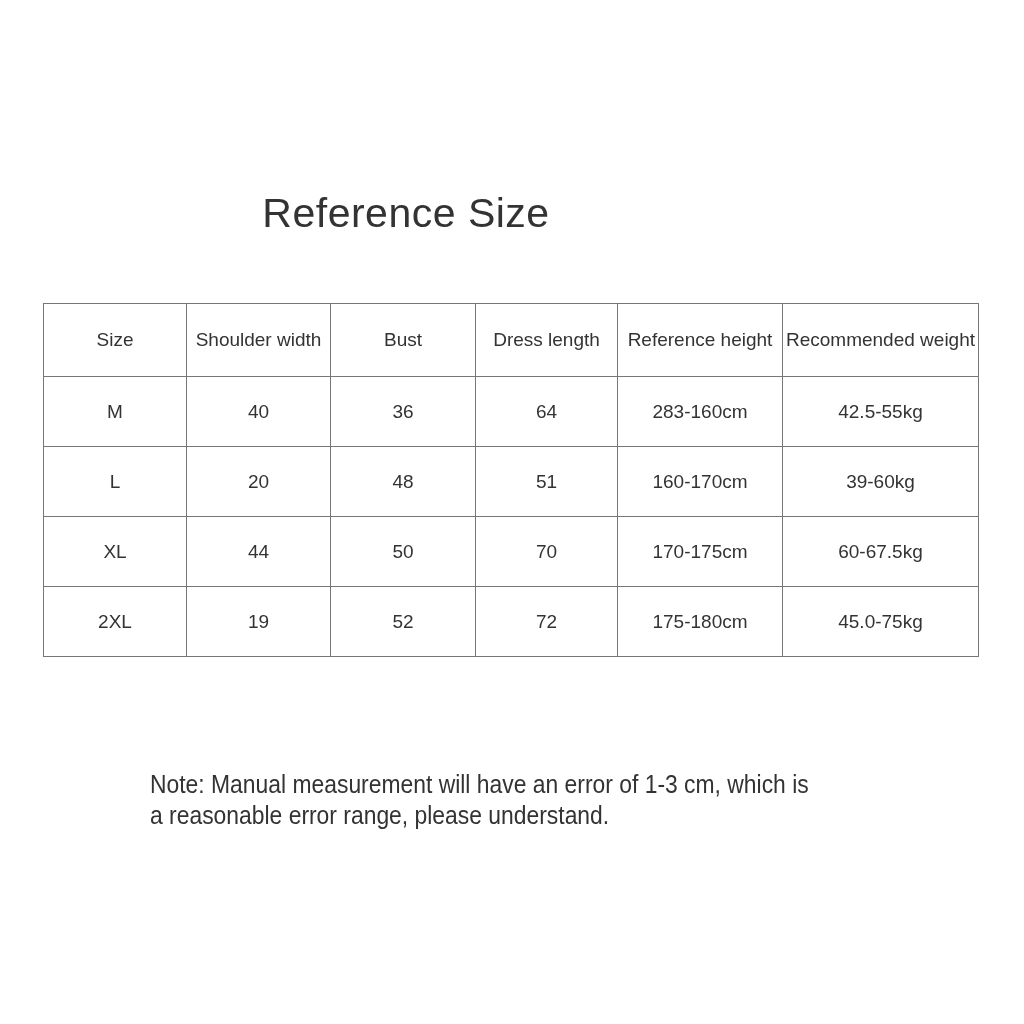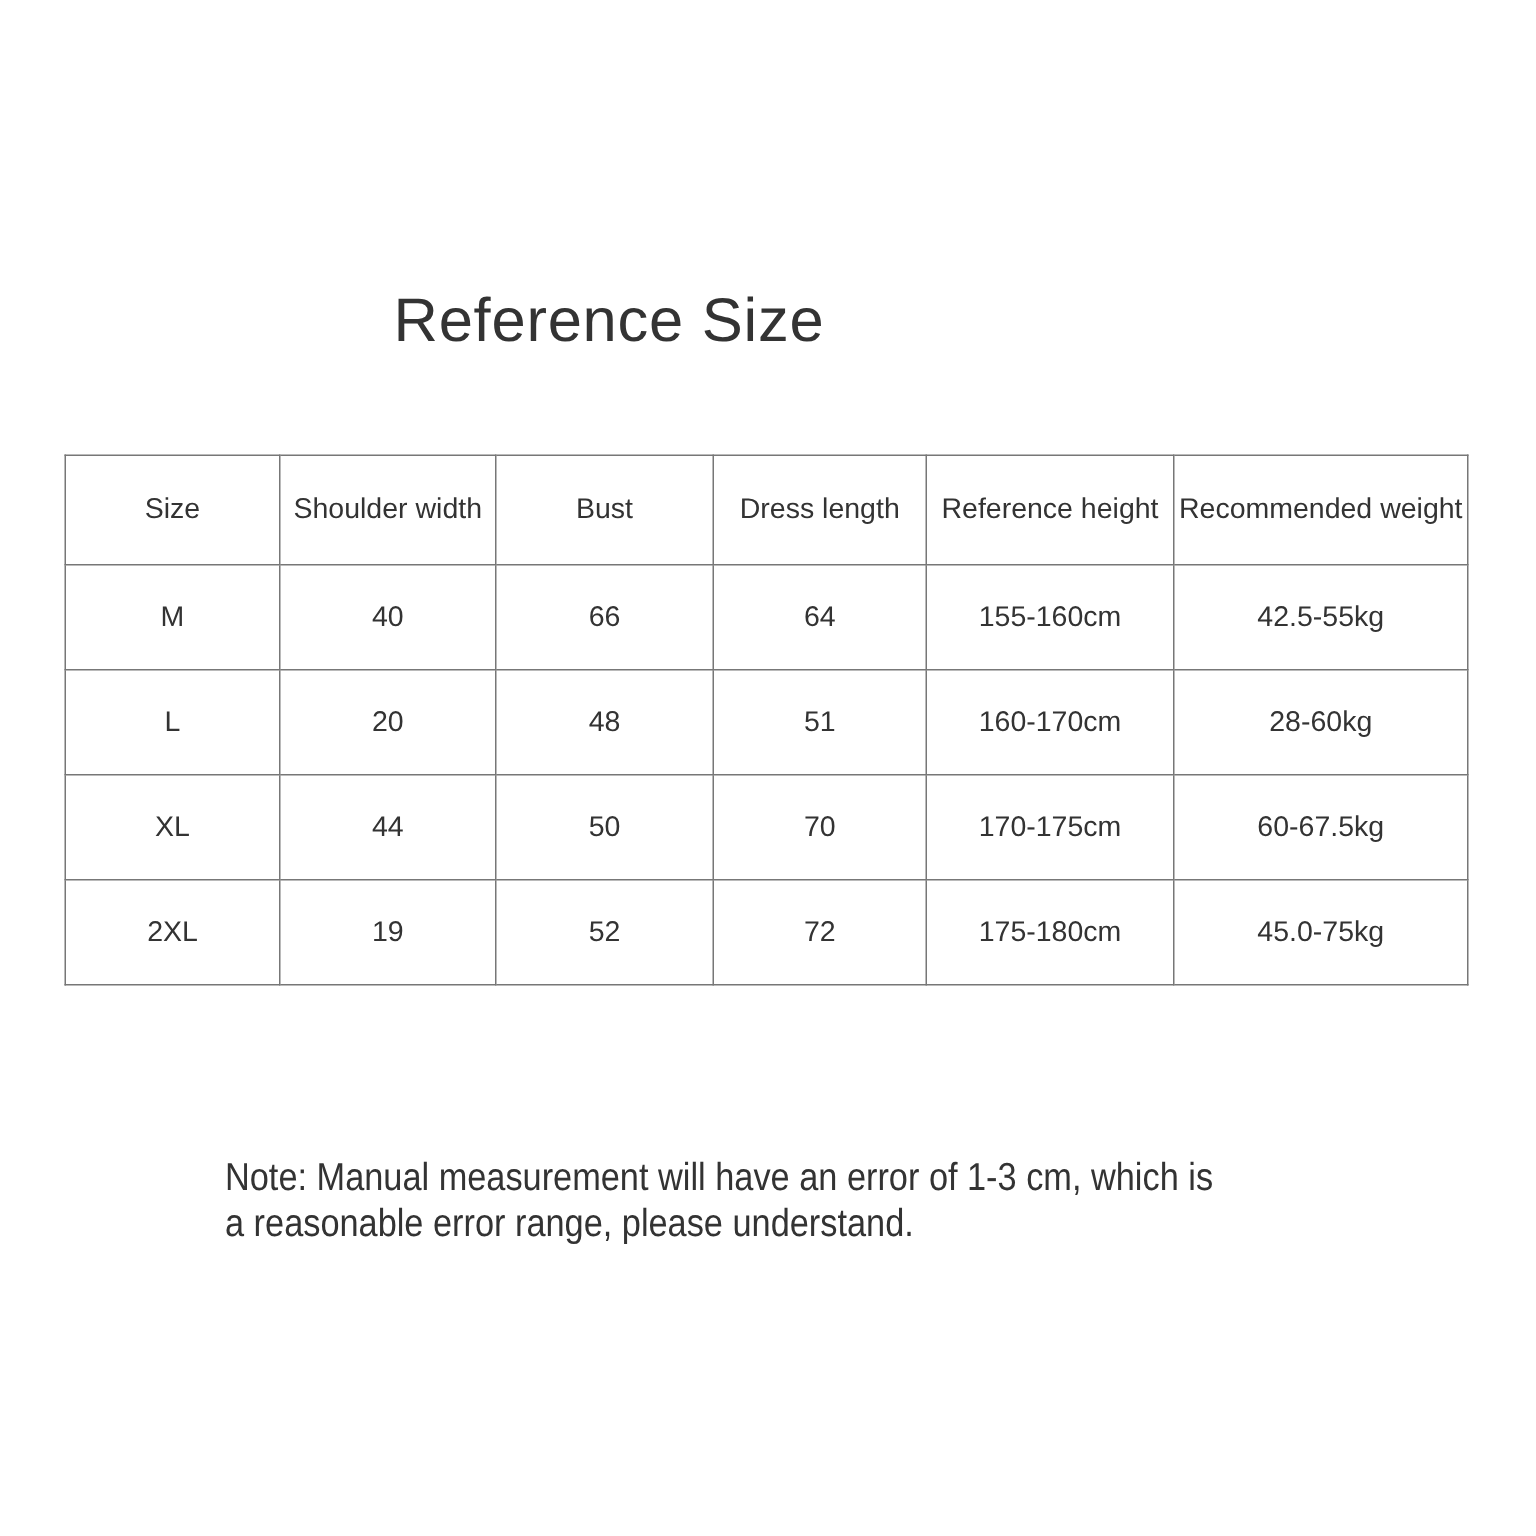--- a/index.html
+++ b/index.html
@@ -77,32 +77,32 @@
         <th>Bust</th>
         <th>Dress length</th>
         <th>Reference height</th>
         <th>Recommended weight</th>
       </tr>
     </thead>
     <tbody>
       <tr>
         <td>M</td>
         <td>40</td>
-        <td>66</td>
+        <td>36</td>
         <td>64</td>
-        <td>155-160cm</td>
+        <td>283-160cm</td>
         <td>42.5-55kg</td>
       </tr>
       <tr>
         <td>L</td>
         <td>20</td>
         <td>48</td>
         <td>51</td>
         <td>160-170cm</td>
-        <td>28-60kg</td>
+        <td>39-60kg</td>
       </tr>
       <tr>
         <td>XL</td>
         <td>44</td>
         <td>50</td>
         <td>70</td>
         <td>170-175cm</td>
         <td>60-67.5kg</td>
       </tr>
       <tr>

